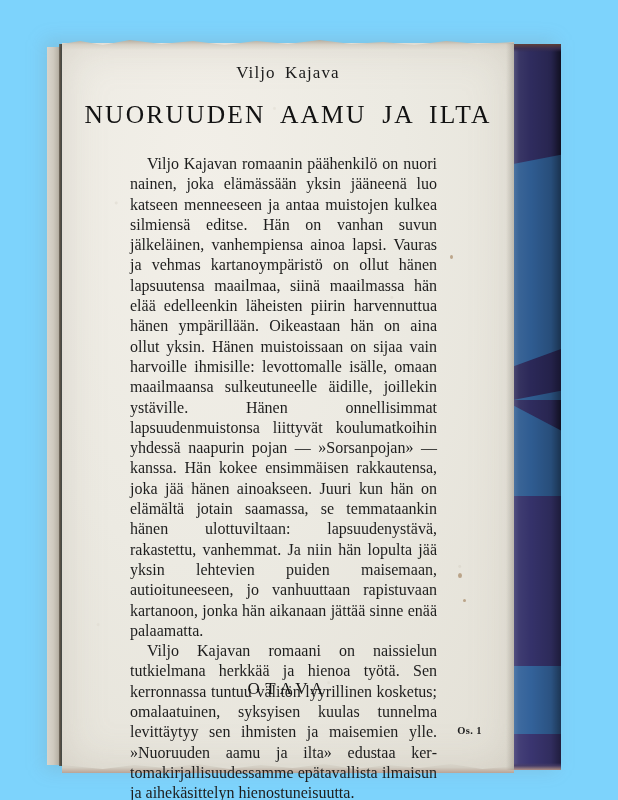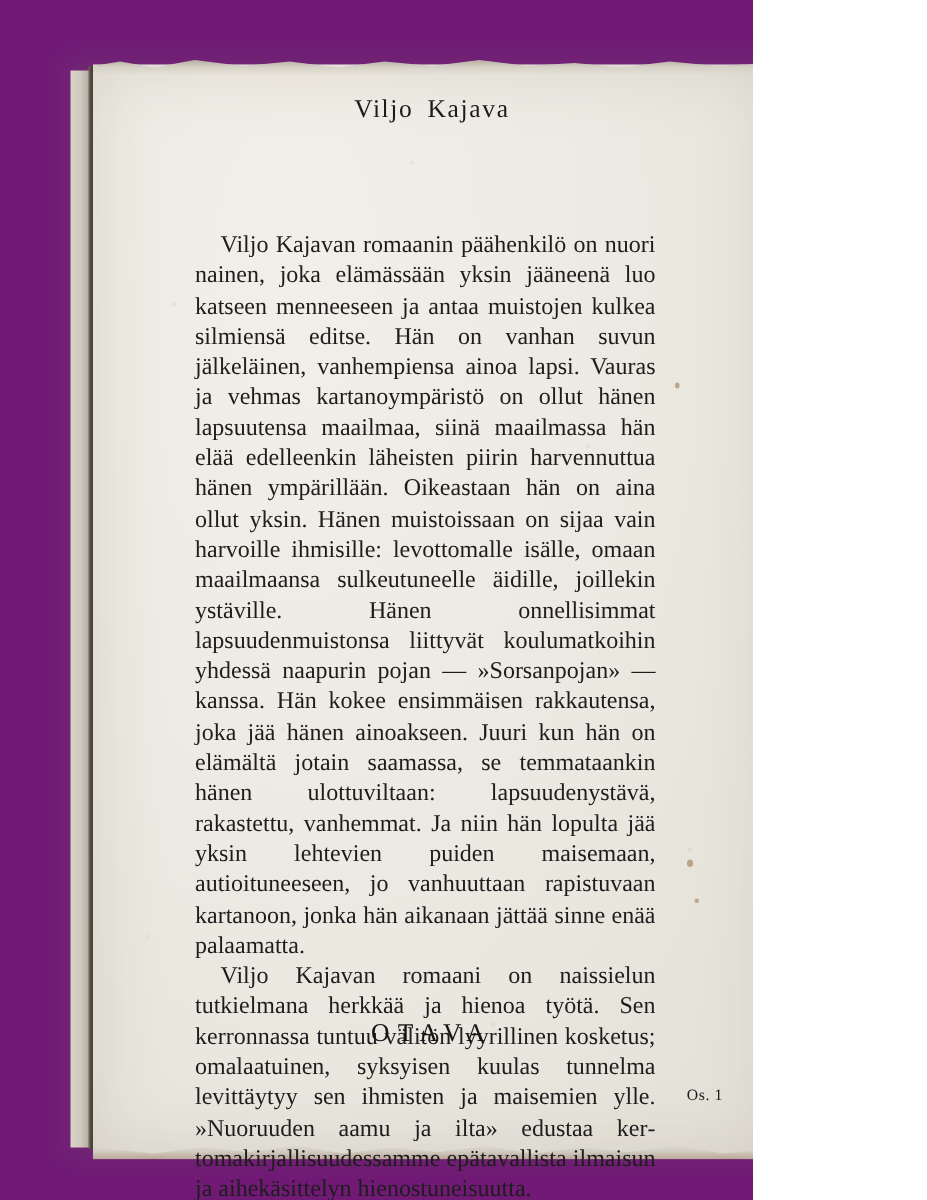--- a/index.html
+++ b/index.html
@@ -10,23 +10,23 @@
   body {
     width: 618px;
     height: 800px;
     overflow: hidden;
     font-family: "Liberation Serif", serif;
   }
 
   
   .photo {
     position: relative;
-    width: 502px;
+    width: 618px;
     height: 800px;
-    background: #701a75;
+    background: #7dd3fc;
     overflow: hidden;
   }
 
   
   .book-shadow {
     position: absolute;
     left: 44px;
     top: 40px;
     width: 512px;
     height: 730px;
@@ -203,21 +203,21 @@
     font-size: 17px;
     letter-spacing: 5.5px;
     color: #141414;
     font-family: "Liberation Serif", serif;
   }
   .code {
     position: absolute;
     right: 32px;
     top: 682px;
     font-size: 10.5px;
-    font-weight: normal;
+    font-weight: bold;
     letter-spacing: 0.4px;
     color: #1c1c1c;
     font-family: "Liberation Serif", serif;
     text-align: center;
   }
 
   
   .speck {
     position: absolute;
     width: 3px; height: 4px;
@@ -254,20 +254,21 @@
     <div class="edge-bottom"></div>
     <div class="edge-right"></div>
 
     <div class="speck" style="left:388px; top:212px;"></div>
     <div class="speck" style="left:396px; top:530px; width:4px; height:5px;"></div>
     <div class="speck" style="left:401px; top:556px; width:3px; height:3px;"></div>
 
     <div class="content">
       <div class="author">Viljo Kajava</div>
 
+      <div class="title">NUORUUDEN AAMU JA ILTA</div>
 
       <div class="blurb">
         <p>Viljo Kajavan romaanin päähenkilö on nuori nai­nen, joka elämässään yksin jääneenä luo katseen menneeseen ja antaa muistojen kulkea silmiensä editse. Hän on vanhan suvun jälkeläinen, vanhem­piensa ainoa lapsi. Vauras ja vehmas kartano­ympäristö on ollut hänen lapsuutensa maailmaa, siinä maailmassa hän elää edelleenkin läheisten piirin harvennuttua hänen ympärillään. Oikeastaan hän on aina ollut yksin. Hänen muistoissaan on sijaa vain harvoille ihmisille: levottomalle isälle, omaan maailmaansa sulkeutuneelle äidille, joillekin ystä­ville. Hänen onnellisimmat lapsuudenmuistonsa liit­tyvät koulumatkoihin yhdessä naapurin pojan — »Sorsanpojan» — kanssa. Hän kokee ensimmäisen rak­kautensa, joka jää hänen ainoakseen. Juuri kun hän on elämältä jotain saamassa, se temmataankin hänen ulottuviltaan: lapsuudenystävä, rakastettu, van­hemmat. Ja niin hän lopulta jää yksin lehtevien pui­den maisemaan, autioituneeseen, jo vanhuuttaan ra­pistuvaan kartanoon, jonka hän aikanaan jättää sinne enää palaamatta.</p>
         <p>Viljo Kajavan romaani on naissielun tutkielmana herkkää ja hienoa työtä. Sen kerronnassa tuntuu välitön lyyrillinen kosketus; omalaatuinen, syksyi­sen kuulas tunnelma levittäytyy sen ihmisten ja mai­semien ylle. »Nuoruuden aamu ja ilta» edustaa ker­tomakirjallisuudessamme epätavallista ilmaisun ja aihekäsittelyn hienostuneisuutta.</p>
       </div>
 
       <div class="publisher">OTAVA</div>
 
       <div class="code">Os. 1</div>
     </div>

